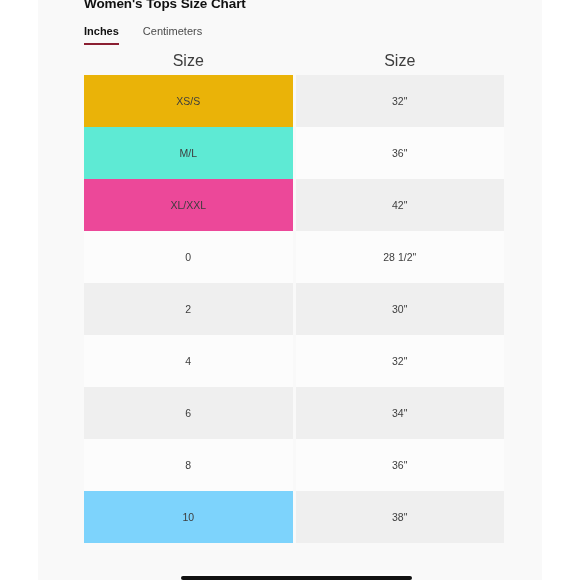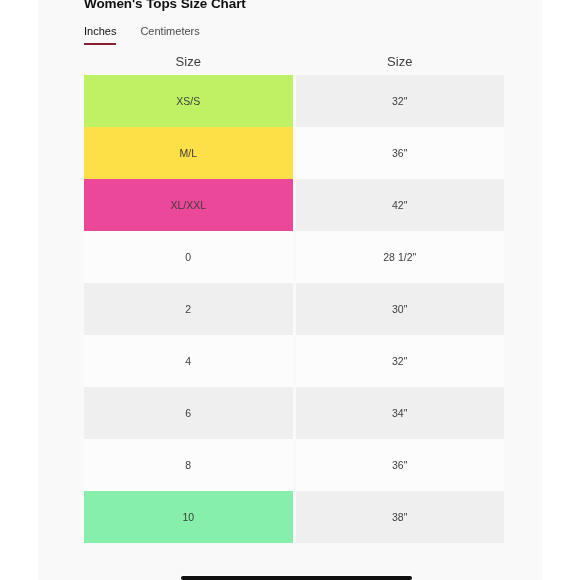--- a/index.html
+++ b/index.html
@@ -59,21 +59,21 @@
     margin-right:24px;
     position:relative;
     white-space:nowrap;
     background:none;
     border:none;
     font-family:"Liberation Sans", sans-serif;
     cursor:pointer;
   }
   .tab.active {
     color:#111111;
-    font-weight:normal;
+    font-weight:bold;
   }
   .tab.active::after {
     content:"";
     position:absolute;
     left:0; right:0; bottom:0;
     height:2px;
     background:var(--accent,#8b1f32);
   }
   .tabs-rule {
     position:absolute;
@@ -85,21 +85,21 @@
 
   
   .size-table {
     width:426px;
     border-collapse:separate;
     border-spacing:3px 0;
     margin-left:-3px;
     table-layout:fixed;
   }
   .size-table th {
-    font-size:13px;
+    font-size:16px;
     font-weight:normal;
     color:#3d3d3d;
     text-align:center;
     height:28px;
     vertical-align:middle;
     background:transparent;
   }
   .size-table td {
     font-size:10.5px;
     color:#3d3d3d;
@@ -147,25 +147,25 @@
 
     <table class="size-table">
       <thead>
         <tr>
           <th>Size</th>
           <th>Size</th>
         </tr>
       </thead>
       <tbody>
         <tr class="shaded">
-          <td style="background: #bef264;">XS/S</td>
+          <td style="background: #eab308;">XS/S</td>
           <td style="background: rgb(239, 239, 239);">32"</td>
         </tr>
         <tr>
-          <td style="background: #fde047;">M/L</td>
+          <td style="background: #5eead4;">M/L</td>
           <td style="background: rgb(252, 252, 252);">36"</td>
         </tr>
         <tr class="shaded">
           <td style="background: #ec4899;">XL/XXL</td>
           <td style="background: rgb(239, 239, 239);">42"</td>
         </tr>
         <tr>
           <td style="background: rgb(252, 252, 252);">0</td>
           <td style="background: rgb(252, 252, 252);">28 1/2"</td>
         </tr>
@@ -179,21 +179,21 @@
         </tr>
         <tr class="shaded">
           <td style="background: rgb(239, 239, 239);">6</td>
           <td style="background: rgb(239, 239, 239);">34"</td>
         </tr>
         <tr>
           <td style="background: rgb(252, 252, 252);">8</td>
           <td style="background: rgb(252, 252, 252);">36"</td>
         </tr>
         <tr class="shaded">
-          <td style="background: #86efac; text-align: center;">10</td>
+          <td style="background: #7dd3fc; text-align: center;">10</td>
           <td style="background: rgb(239, 239, 239);">38"</td>
         </tr>
       </tbody>
     </table>
 
   </div>
 
   <div class="hscroll-track"></div>
   <div class="hscroll-thumb"></div>
 

